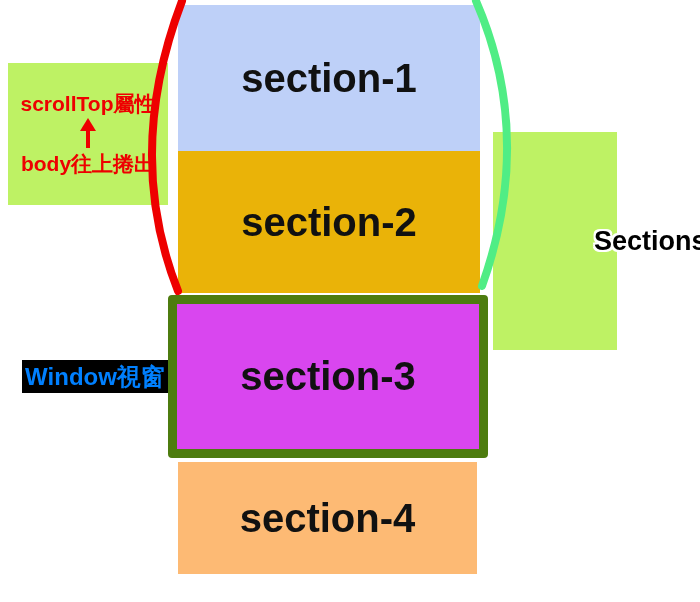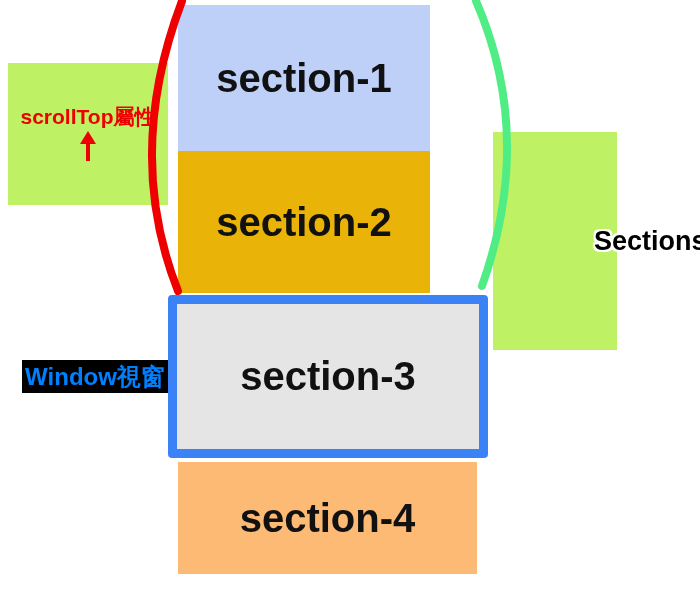--- a/index.html
+++ b/index.html
@@ -1,32 +1,32 @@
 <!DOCTYPE html>
 <html><head>
 <meta charset="utf-8">
 <style>
   html,body{margin:0;padding:0;}
   body{font-family:"Liberation Sans","DejaVu Sans",sans-serif;background:#fff;}
   #canvas{position:relative;width:700px;height:602px;background:#ffffff;overflow:hidden;}
 
   .section{
-    position:absolute;left:178px;width:252px;
+    position:absolute;left:178px;width:302px;
     display:flex;align-items:center;justify-content:center;
     color:#111;font-weight:bold;font-size:40px;letter-spacing:0px;
   }
   #section-1{top:5px;height:146px;background:#bed0f8;}
   #section-2{top:151px;height:142px;background:#eab308;}
   #section-4{top:462px;height:112px;background:#fdba74;width:299px;}
 
   
   #window-box{
     position:absolute;left:168px;top:295px;width:320px;height:163px;
-    box-sizing:border-box;border:9px solid #3b82f6;border-radius:4px;
-    background:#e5e5e5;
+    box-sizing:border-box;border:9px solid #4d7c0f;border-radius:4px;
+    background:#d946ef;
     display:flex;align-items:center;justify-content:center;
     color:#111;font-weight:bold;font-size:40px;
     z-index:6;
   }
 
   .black-box{position:absolute;background:#bef264;}
   #scrolltop-box{
     left:8px;top:63px;width:160px;height:142px;
     display:flex;flex-direction:column;align-items:center;justify-content:center;
     gap:1px;z-index:2;
@@ -70,20 +70,21 @@
   <div class="section" id="section-4">
     <span>section-4</span>
   </div>
 
   <div class="black-box" id="scrolltop-box">
     <div class="red-line">scrollTop屬性</div>
     <svg id="up-arrow-svg" width="18" height="32" viewBox="0 0 18 32">
       <line x1="9" y1="30" x2="9" y2="10" stroke="#ee0000" stroke-width="4"></line>
       <polygon points="9,0 1,13 17,13" fill="#ee0000"></polygon>
     </svg>
+    <div class="red-line">body往上捲出</div>
   </div>
 
   <div class="black-box" id="right-black-box"></div>
 
   <svg id="braces" width="700" height="602" viewBox="0 0 700 602">
     <path d="M 182 1 Q 124 154 178 291" fill="none" stroke-width="8" stroke-linecap="round" stroke="#ee0000"></path>
     <path d="M 476 1 Q 535 137 482 286" fill="none" stroke-width="8" stroke-linecap="round" stroke="#50ed85"></path>
   </svg>
 
   <div id="sections-label">Sections</div>

